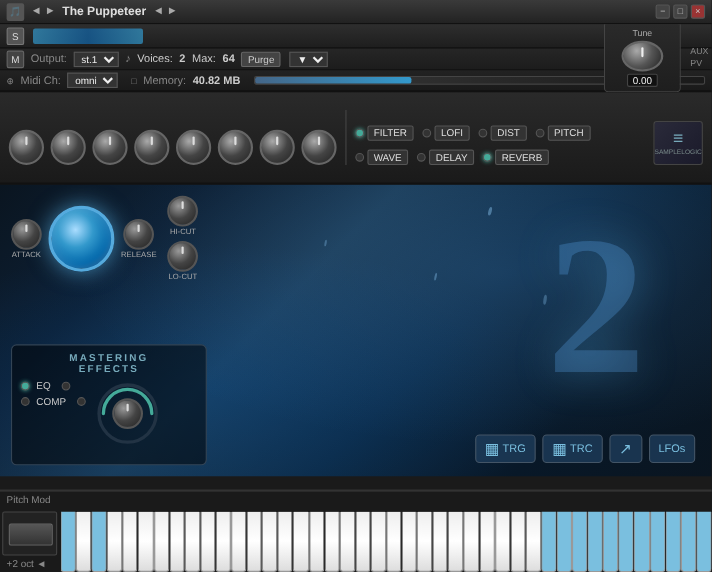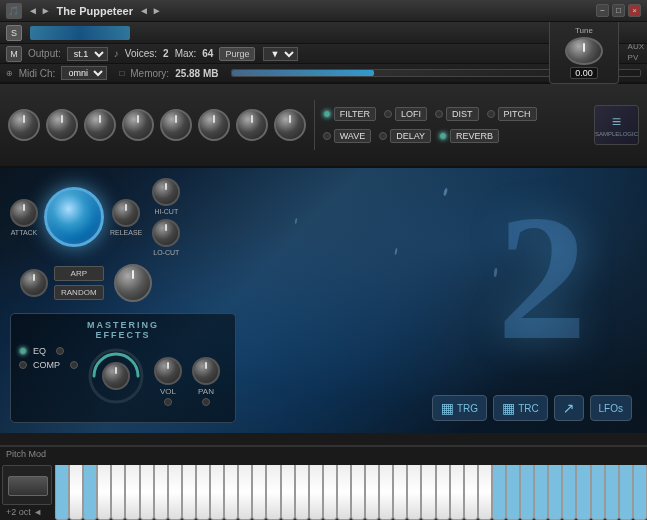--- a/index.html
+++ b/index.html
@@ -61,21 +61,21 @@
       padding: 1px 5px;
       border-radius: 2px;
       cursor: pointer;
     }
 
     
     .fx-strip {
       background: linear-gradient(180deg, #2a2a2a, #1a1a1a);
       padding: 16px 8px;
       display: flex;
-      align-items: center;
+      align-items: flex-end;
       gap: 6px;
       border-bottom: 2px solid #111;
       min-height: 70px;
     }
     .fx-knob-group {
       display: flex;
       flex-direction: column;
       align-items: center;
       gap: 2px;
     }
@@ -241,21 +241,21 @@
       border-radius: 2px;
       cursor: pointer;
       text-align: center;
     }
 
     
     .mastering-panel {
       position: absolute;
       left: 10px;
       bottom: 10px;
-      width: 226px;
+      width: 178px;
       min-height: 110px;
       background: rgba(0,0,0,0.5);
       border: 1px solid #345;
       border-radius: 5px;
       padding: 6px 8px;
     }
     .mastering-title {
       font-size: 9px;
       color: #7ab;
       text-align: center;
@@ -489,21 +489,21 @@
 </div>
 
 <div class="kontakt-row3">
   <span style="color:#888;font-size:8px;">⊕</span>
   <span style="color:#888;">Midi Ch:</span>
   <select style="background:#333;border:1px solid #555;color:#eee;font-size:9px;padding:0 2px;">
     <option>omni</option>
   </select>
   <span style="color:#888;font-size:8px;margin-left:6px;">□</span>
   <span style="color:#888;">Memory:</span>
-  <span style="font-weight:bold;">25.88 MB</span>
+  <span style="font-weight:bold;">40.82 MB</span>
   <div style="flex:1; height:8px; background:linear-gradient(90deg,#3a3a3a,#1a1a1a); border:1px solid #444; border-radius:2px; margin-left:6px;">
     <div style="width:35%; height:100%; background:linear-gradient(90deg,#446688,#3399cc); border-radius:2px;"></div>
   </div>
 </div>
 
 <div class="fx-strip">
 
   <div class="fx-knob-group">
     <div class="fx-knob"></div>
   </div>
@@ -597,28 +597,20 @@
         <span style="font-size:7px;color:#aaa;">RELEASE</span>
       </div>
       <div style="display:flex;flex-direction:column;align-items:center;margin-left:4px;">
         <div class="knob-sm" style="margin-bottom:2px;"></div>
         <span style="font-size:7px;color:#aaa;">HI-CUT</span>
         <div class="knob-sm" style="margin-top:4px;margin-bottom:2px;"></div>
         <span style="font-size:7px;color:#aaa;">LO-CUT</span>
       </div>
     </div>
 
-    <div style="display:flex;align-items:center;gap:6px;margin-bottom:10px;margin-left:10px;">
-      <div class="knob-sm"></div>
-      <div class="arp-random-col">
-        <div class="small-btn">ARP</div>
-        <div class="small-btn">RANDOM</div>
-      </div>
-      <div class="knob-md" style="margin-left:4px;"></div>
-    </div>
 
     <div class="mastering-panel">
       <div class="mastering-title">MASTERING<br>EFFECTS</div>
       <div style="display:flex;gap:8px;">
         <div class="eq-comp-row">
           <div class="eq-comp-item">
             <div class="fx-led active"></div>
             <span>EQ</span>
             <div class="fx-led" style="margin-left:4px;"></div>
           </div>
@@ -631,32 +623,20 @@
 
         <div style="width:60px;height:60px;position:relative;">
           <svg width="60" height="60" viewBox="0 0 60 60">
             <circle cx="30" cy="30" r="26" fill="none" stroke="#234" stroke-width="3"></circle>
             <path d="M 30 30 m -22 0 a 22 22 0 0 1 44 0" fill="none" stroke="#4a9" stroke-width="3" stroke-linecap="round"></path>
           </svg>
           <div style="position:absolute;top:50%;left:50%;transform:translate(-50%,-50%);">
             <div class="knob-sm"></div>
           </div>
         </div>
-        <div class="mastering-knobs-row">
-          <div class="knob-with-label">
-            <div class="knob-sm"></div>
-            <span class="knob-label-sm">VOL</span>
-            <div class="fx-led"></div>
-          </div>
-          <div class="knob-with-label">
-            <div class="knob-sm"></div>
-            <span class="knob-label-sm">PAN</span>
-            <div class="fx-led"></div>
-          </div>
-        </div>
       </div>
     </div>
 
   </div>
 
   <div class="bottom-buttons">
     <div class="bot-btn">
       <span class="bot-btn-icon">▦</span>
       <span class="bot-btn-label">TRG</span>
     </div>

